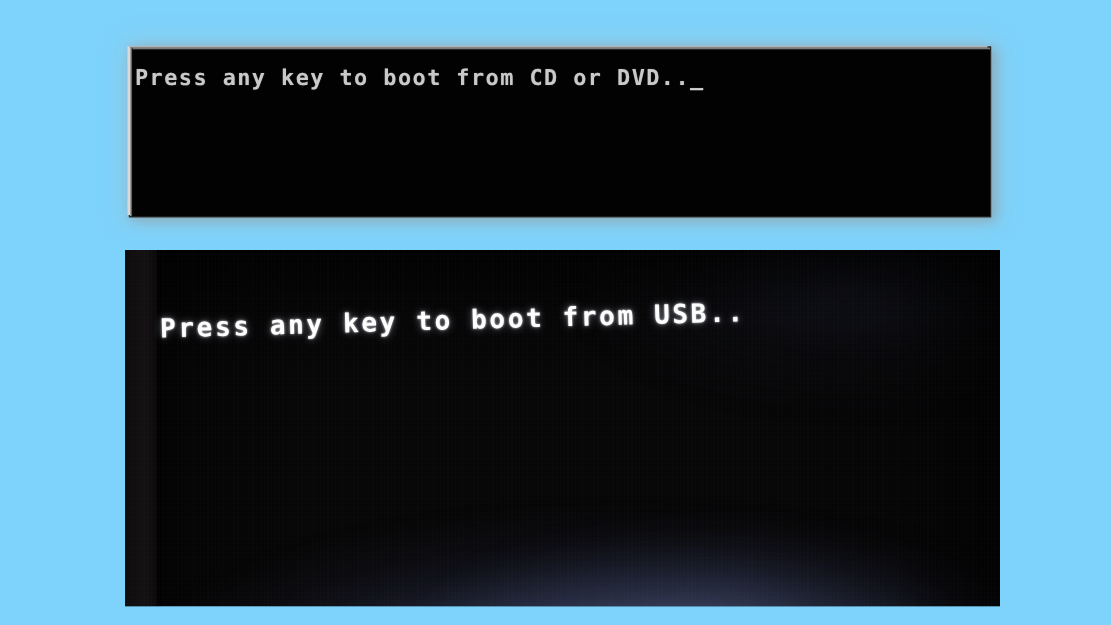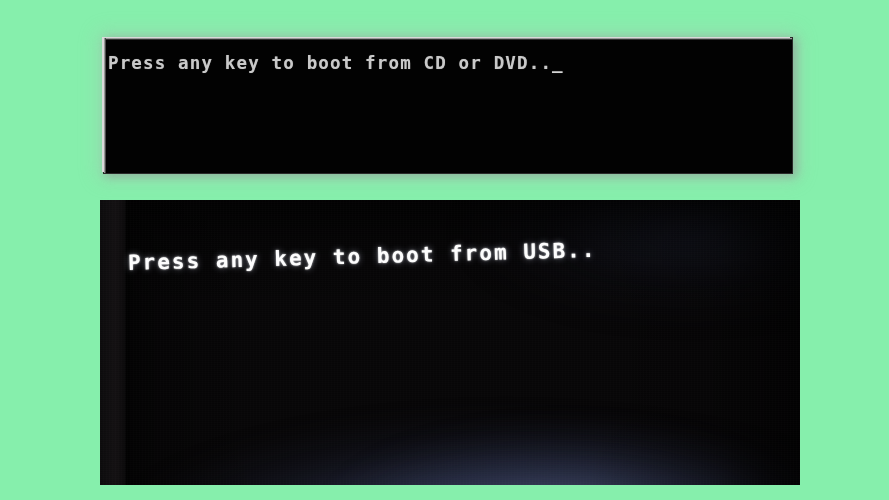--- a/index.html
+++ b/index.html
@@ -12,21 +12,21 @@
     width: 889px;
     height: 500px;
     position: relative;
     overflow: hidden;
     font-family: "DejaVu Sans Mono", "Liberation Mono", monospace;
   }
 
   .stage {
     position: absolute;
     inset: 0;
-    background: #86efac;
+    background: #7dd3fc;
   }
 
   
   .panel-cd {
     position: absolute;
     left: 104px;
     top: 38px;
     width: 688px;
     height: 135px;
     background: #020202;

